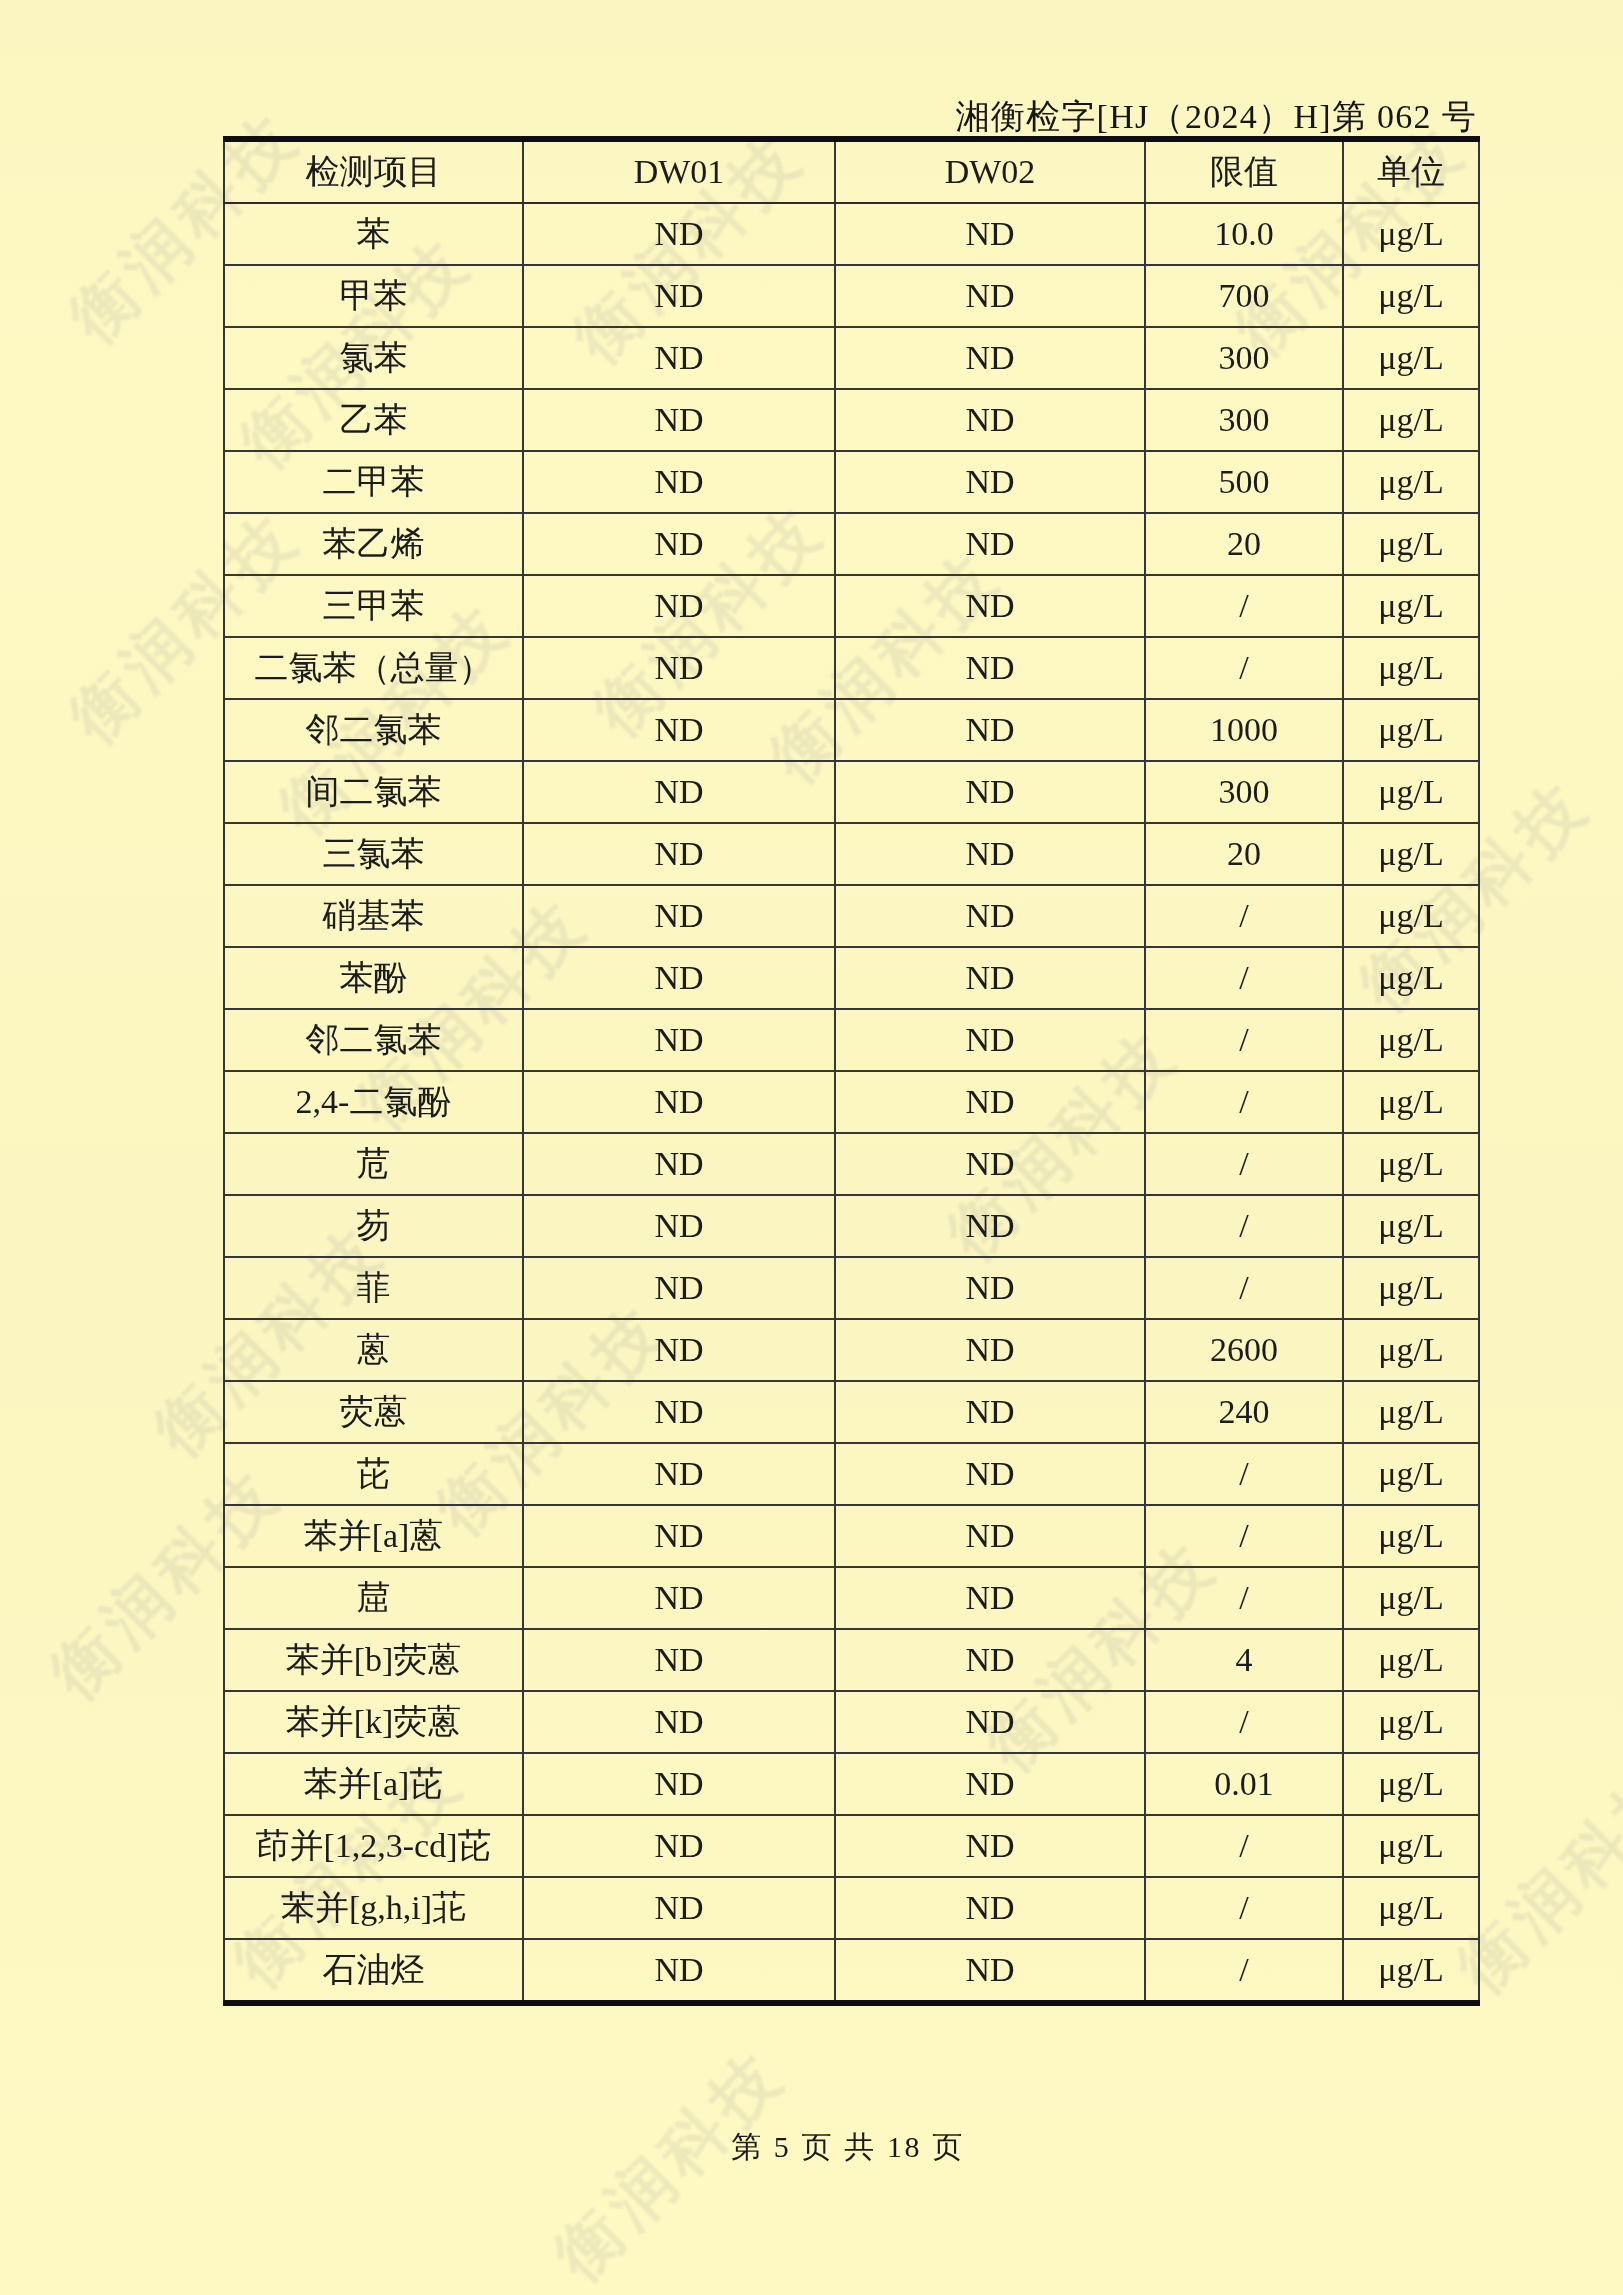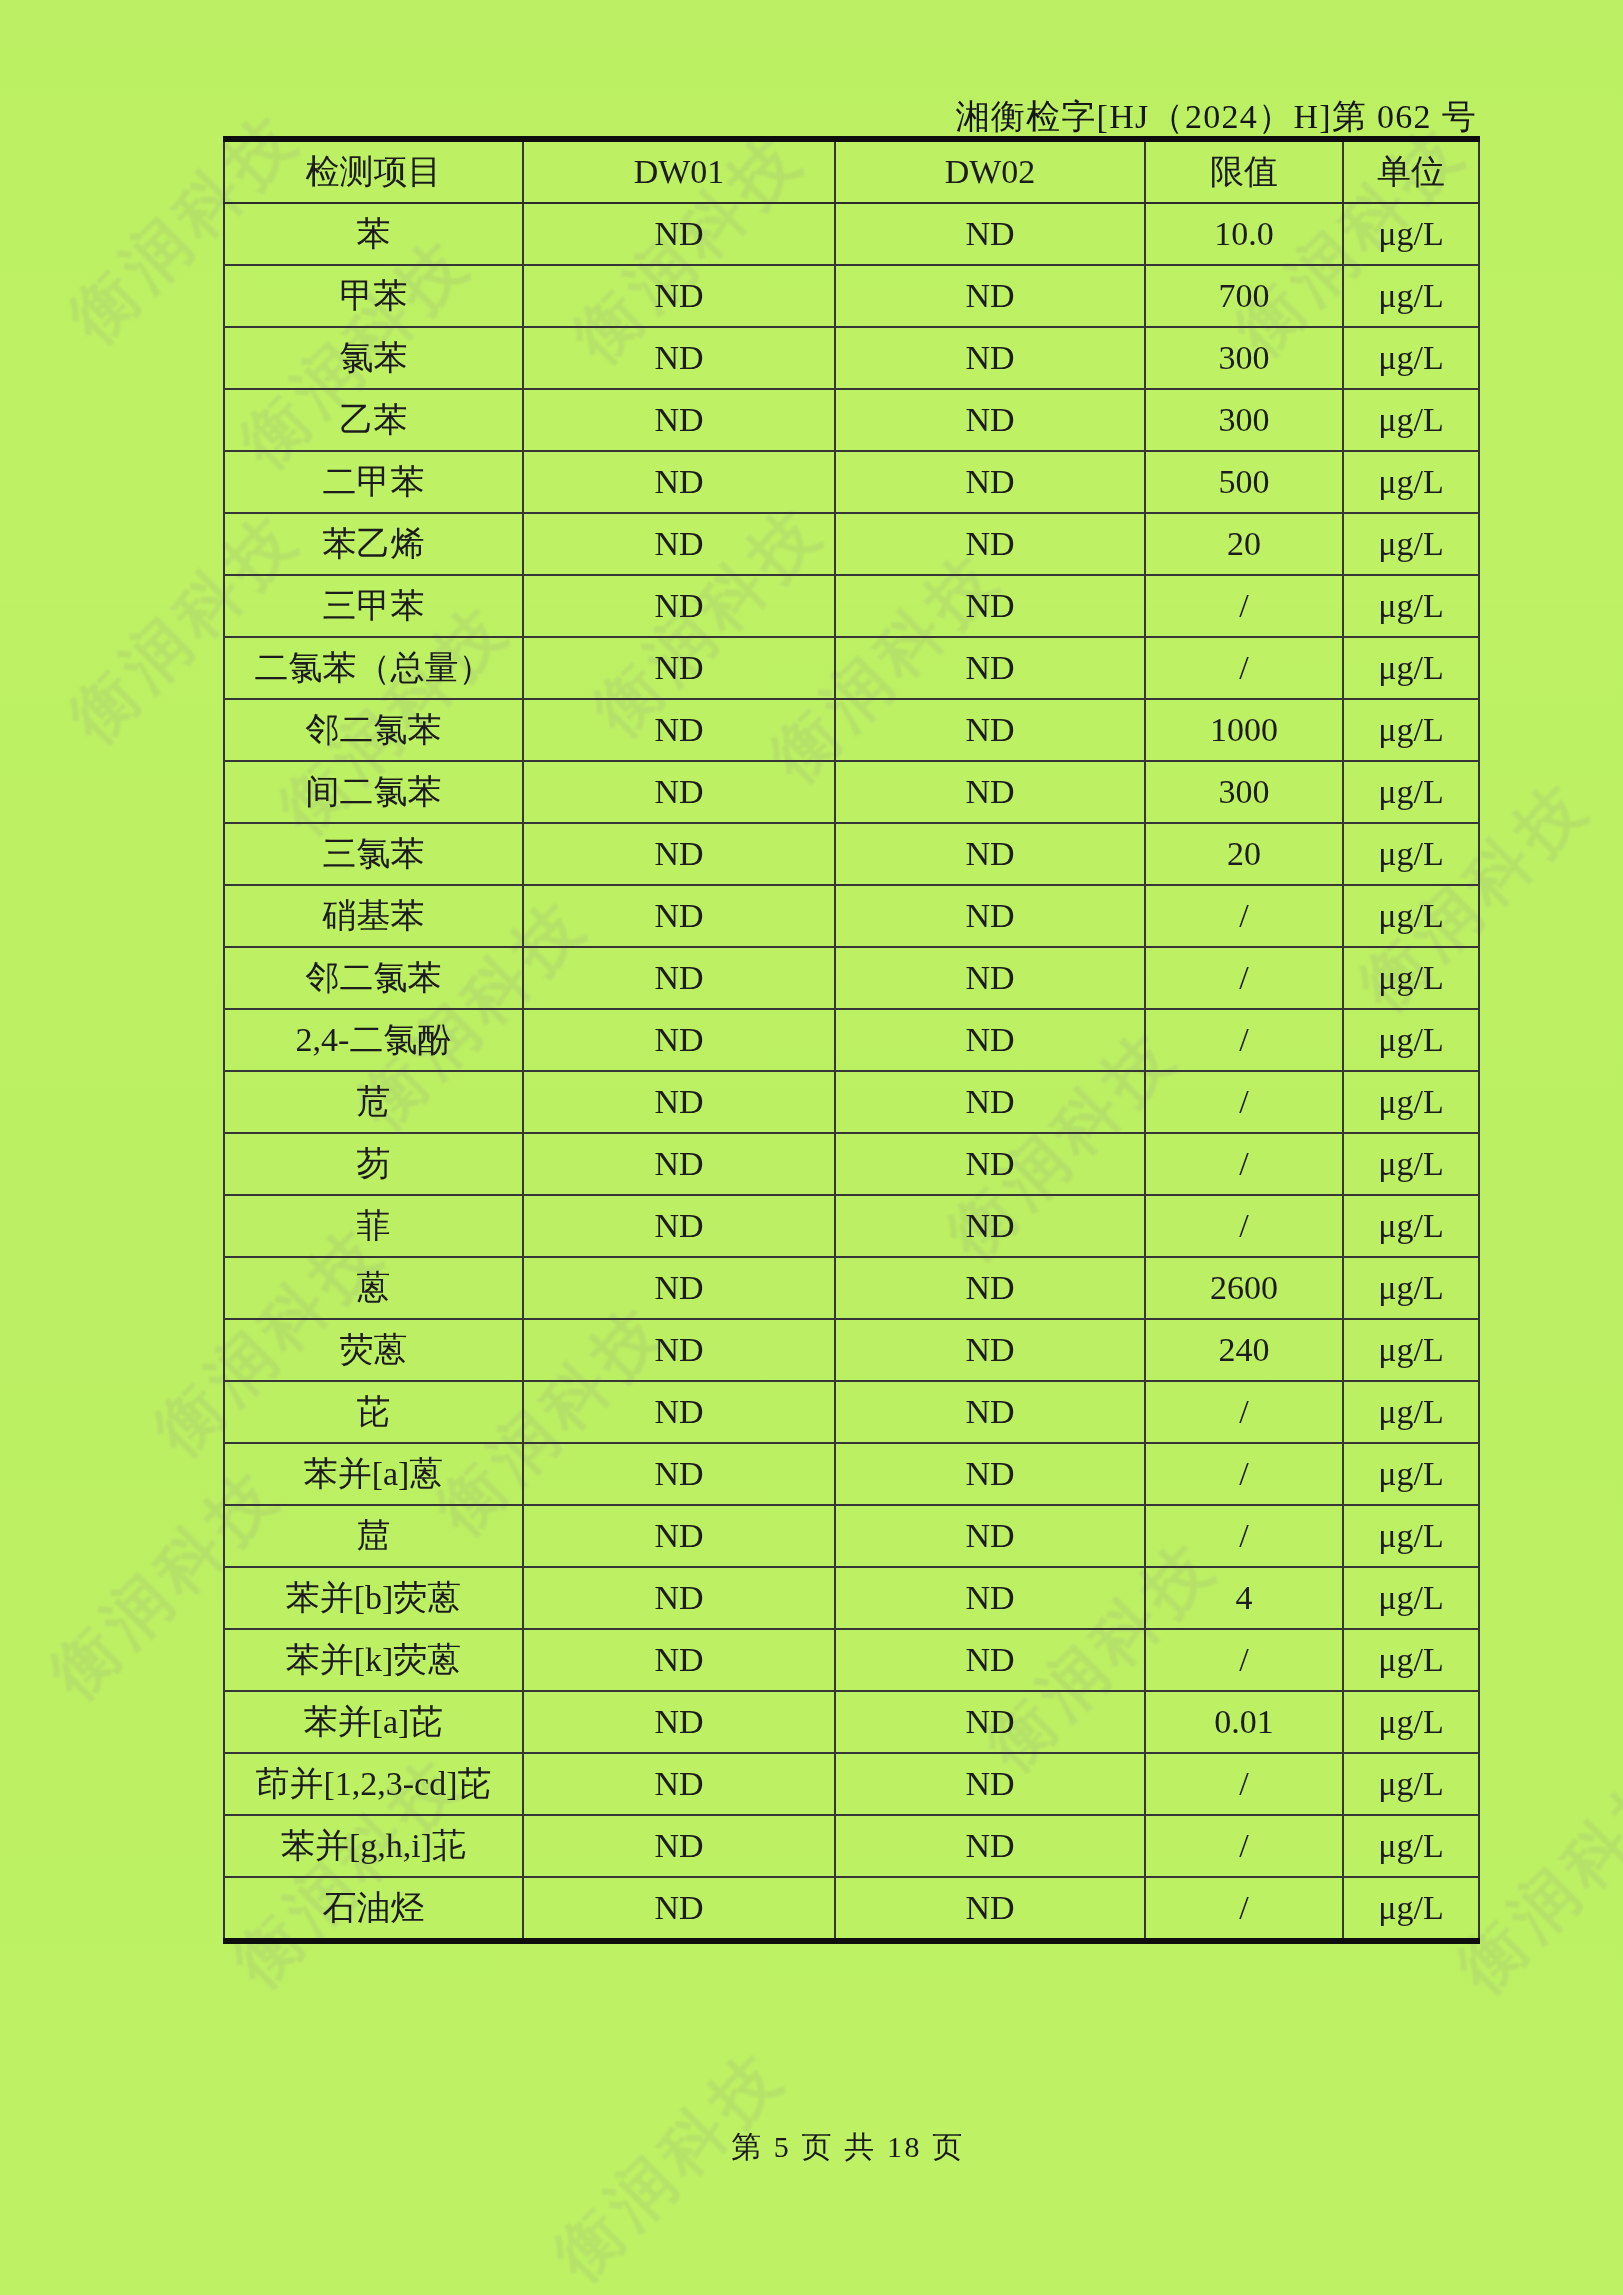--- a/index.html
+++ b/index.html
@@ -4,21 +4,21 @@
 <style>
   html, body {
     margin: 0;
     padding: 0;
     background: #e8e8e8;
   }
   .page {
     position: relative;
     width: 1624px;
     height: 2295px;
-    background: #bef264;
+    background: #fef9c3;
     overflow: hidden;
     font-family: "Liberation Serif", "DejaVu Serif", serif;
     color: #1c1c1c;
   }
   
   .page::after {
     content: "";
     position: absolute;
     inset: 0;
     background: linear-gradient(180deg, rgba(0,0,0,0.012) 0%, rgba(0,0,0,0) 18%, rgba(0,0,0,0.01) 55%, rgba(0,0,0,0) 100%);
@@ -223,20 +223,27 @@
             <td>μg/L</td>
           </tr>
           <tr>
             <td>硝基苯</td>
             <td>ND</td>
             <td>ND</td>
             <td>/</td>
             <td>μg/L</td>
           </tr>
           <tr>
+            <td>苯酚</td>
+            <td>ND</td>
+            <td>ND</td>
+            <td>/</td>
+            <td>μg/L</td>
+          </tr>
+          <tr>
             <td>邻二氯苯</td>
             <td>ND</td>
             <td>ND</td>
             <td>/</td>
             <td>μg/L</td>
           </tr>
           <tr>
             <td>2,4-二氯酚</td>
             <td>ND</td>
             <td>ND</td>

